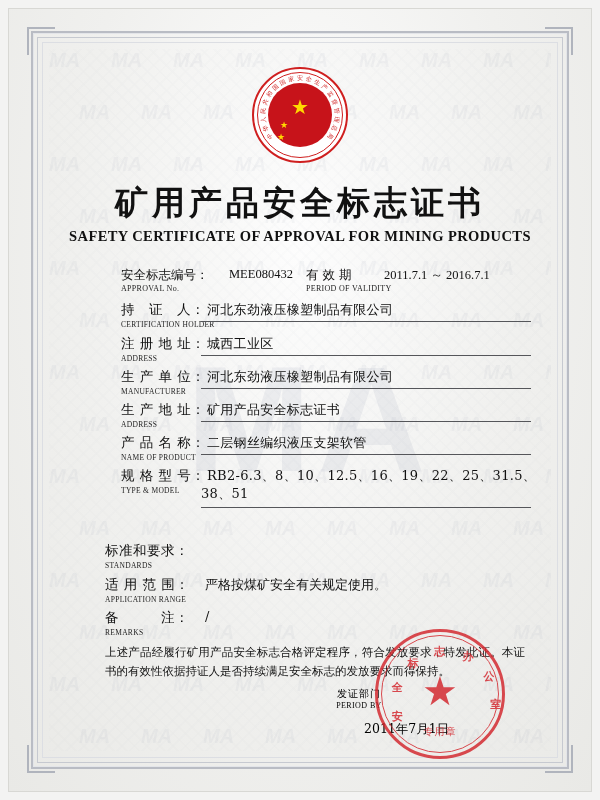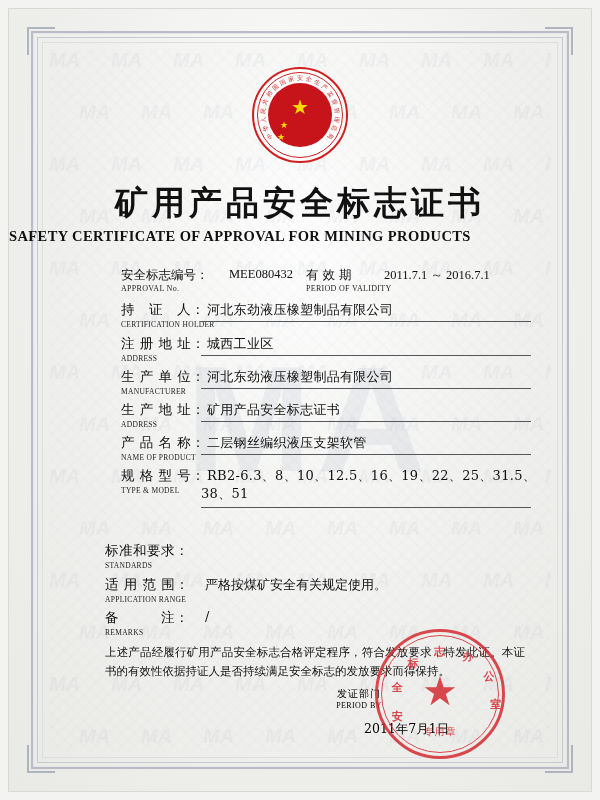--- a/index.html
+++ b/index.html
@@ -171,21 +171,21 @@
     font-family: "DejaVu Serif", serif;
     font-weight: bold;
     font-size: 33px;
     letter-spacing: 4px;
     color: #111;
   }
   .title-en {
     position: absolute;
     left: 0; right: 0;
     top: 219px;
-    text-align: left;
+    text-align: center;
     font-family: "Liberation Serif", serif;
     font-weight: bold;
     font-size: 14.5px;
     letter-spacing: 0.4px;
     color: #111;
   }
 
   
   .hdr {
     position: absolute;

